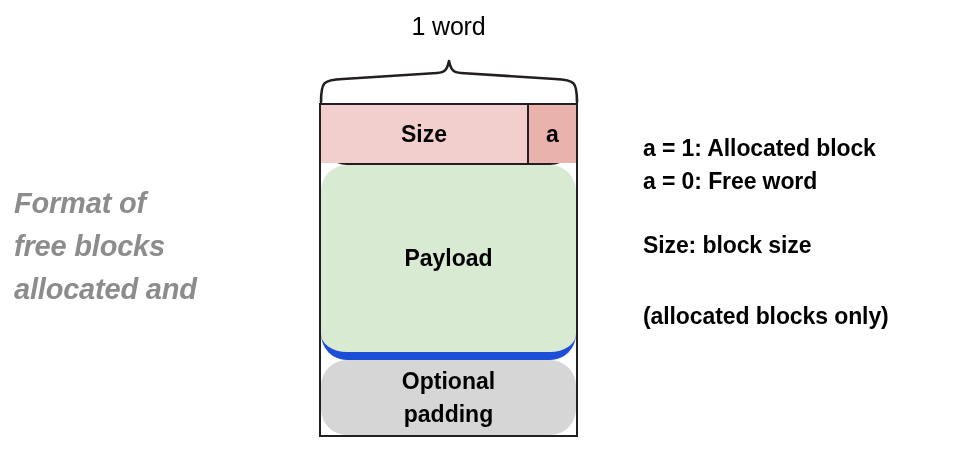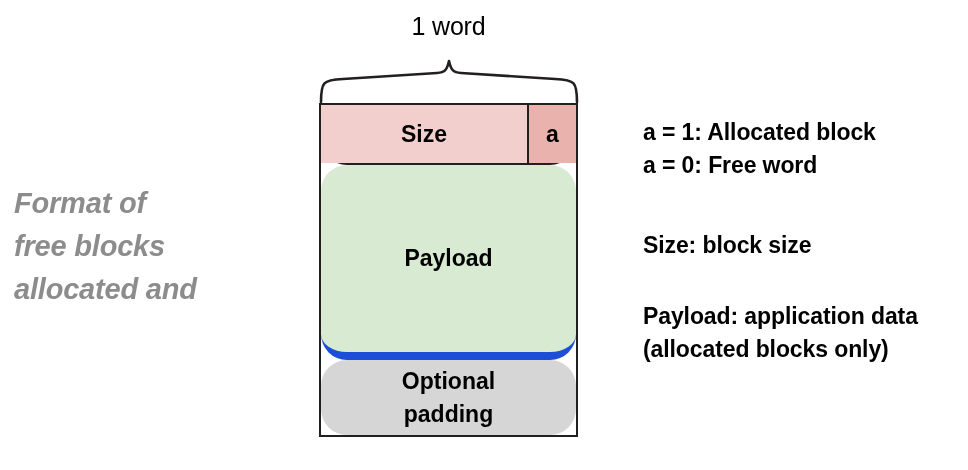--- a/index.html
+++ b/index.html
@@ -112,21 +112,21 @@
   .legend-group {
     position: absolute;
     left: 643px;
     font-size: 23px;
     font-weight: bold;
     color: #000000;
     line-height: 33px;
     letter-spacing: -0.1px;
     white-space: nowrap;
   }
-  #legend-flags  { top: 116px; }
+  #legend-flags  { top: 132px; }
   #legend-size   { top: 229px; }
   #legend-payload{ top: 300px; }
 </style>
 </head>
 <body>
 
 <div id="caption">
   <div>Format of</div>
   <div>free blocks</div>
   <div>allocated and</div>
@@ -165,15 +165,14 @@
 <div class="legend-group" id="legend-flags">
   <div>a = 1: Allocated block</div>
   <div>a = 0: Free word</div>
 </div>
 
 <div class="legend-group" id="legend-size">
   <div>Size: block size</div>
 </div>
 
 <div class="legend-group" id="legend-payload">
-  <div>Payload: application data</div>
   <div>(allocated blocks only)</div>
 </div>
 
 </body></html>

